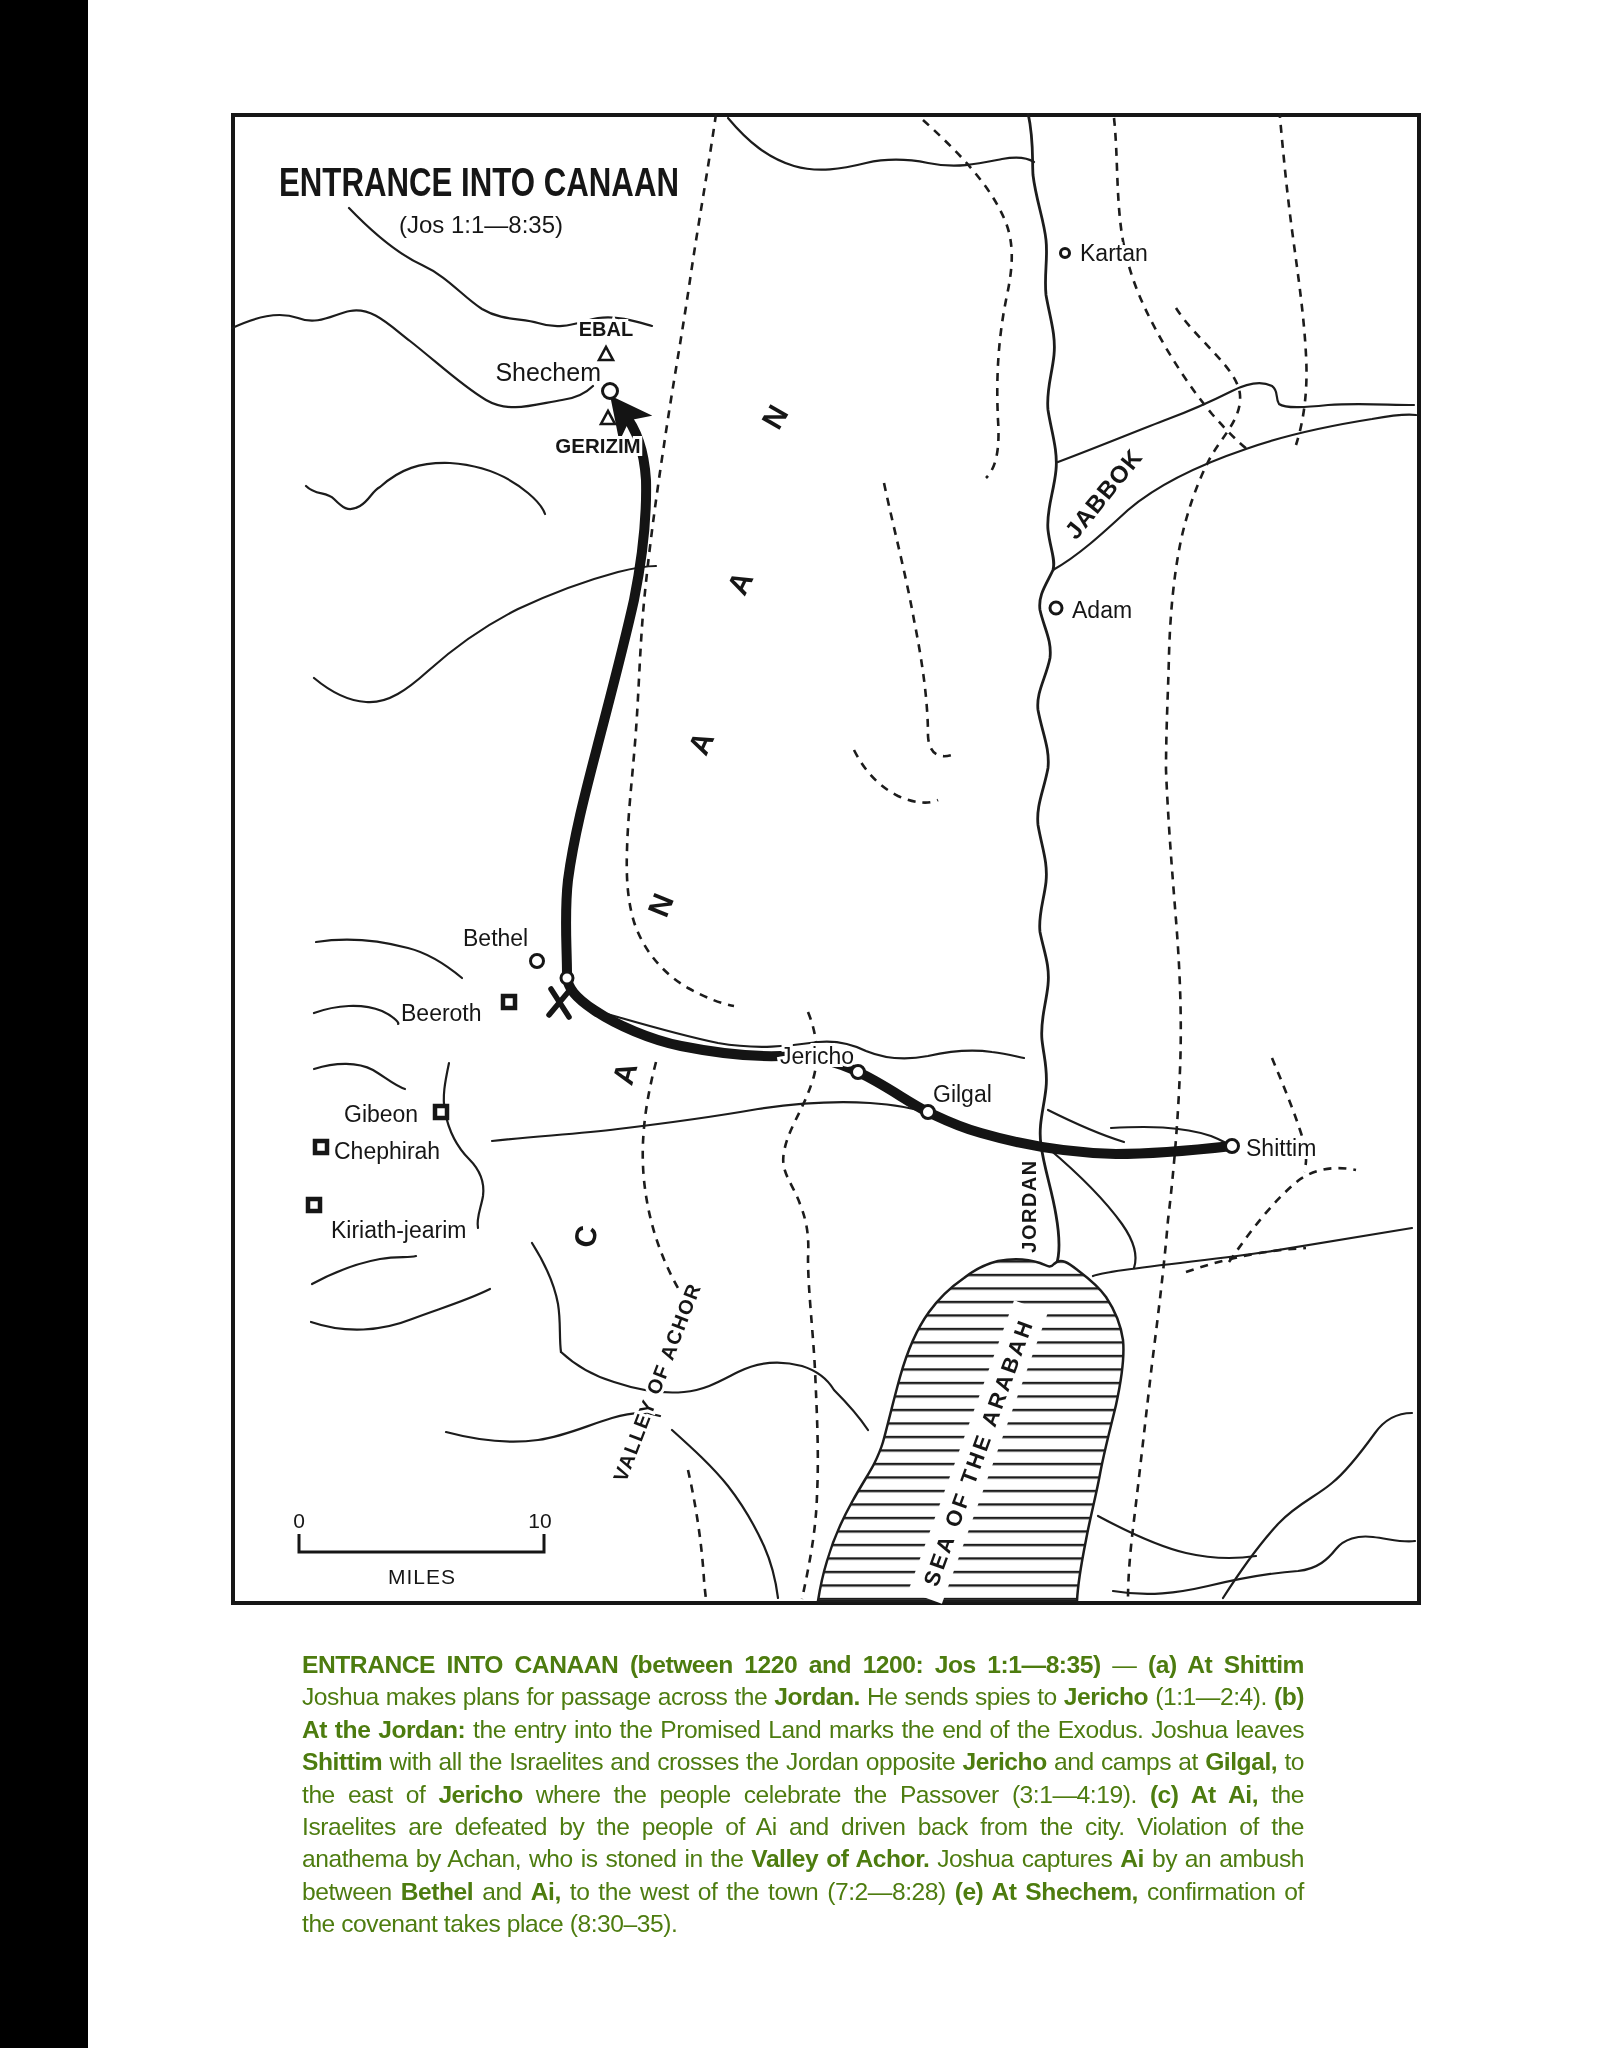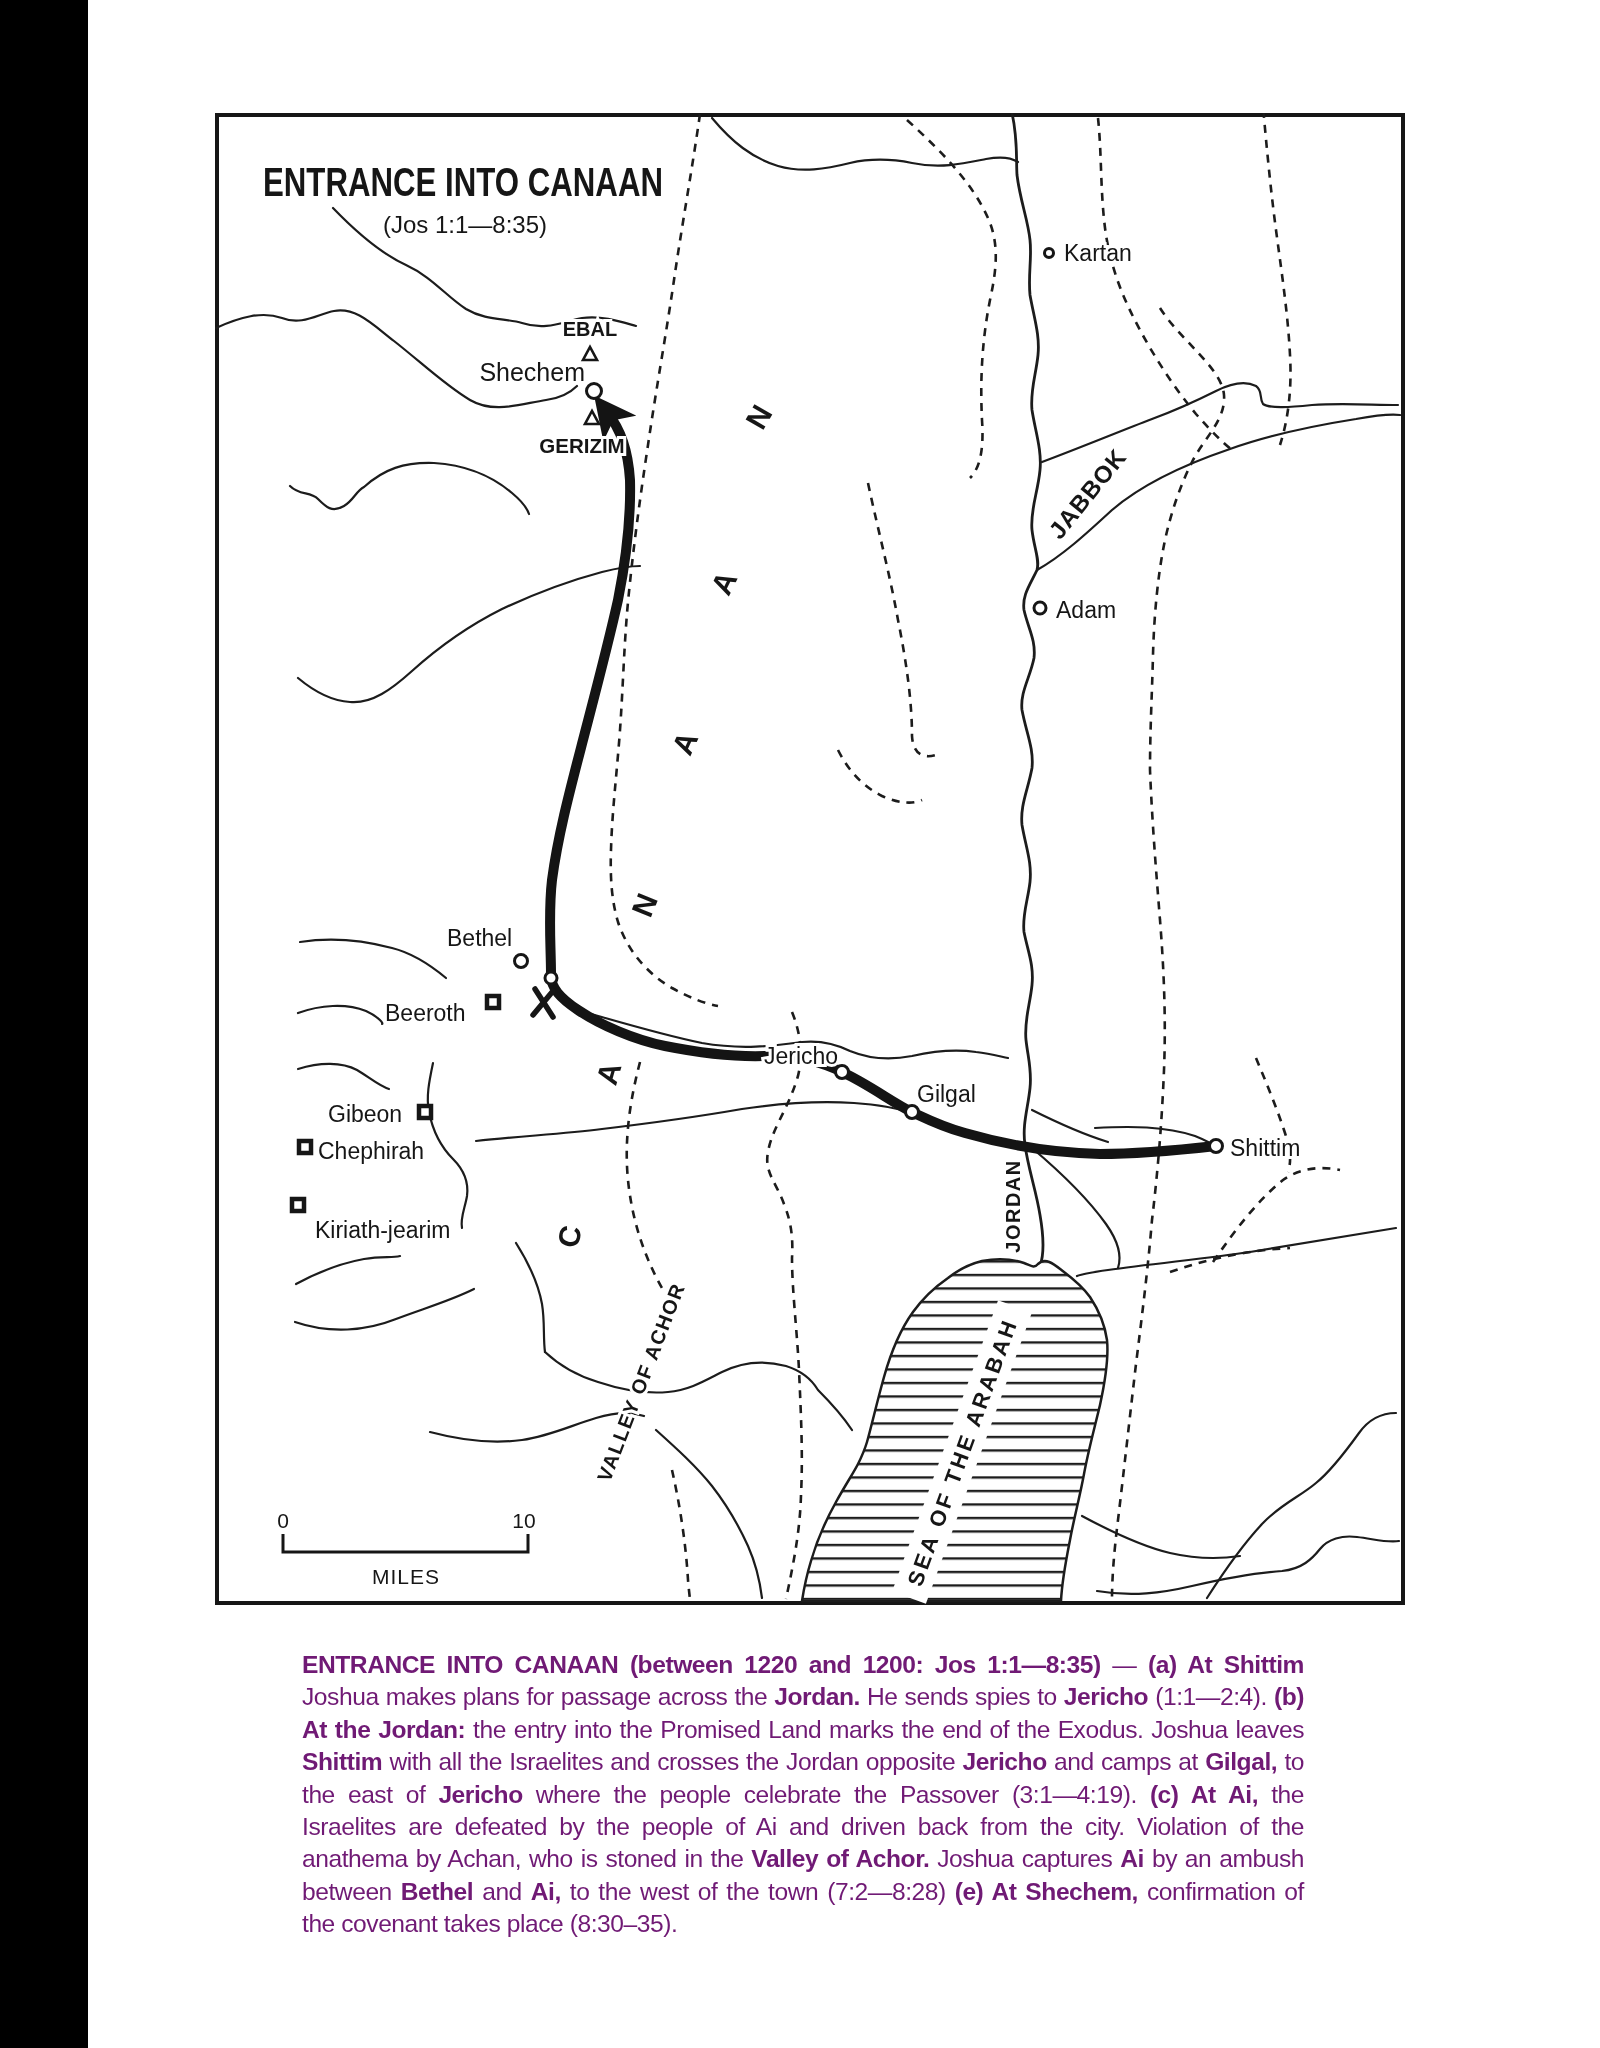--- a/index.html
+++ b/index.html
@@ -1,24 +1,24 @@
 <!DOCTYPE html>
 <html><head>
 <meta charset="utf-8">
 <style>
   html,body{margin:0;padding:0;background:#ffffff;}
   body{width:1600px;height:2048px;position:relative;overflow:hidden;
        font-family:"Liberation Sans","DejaVu Sans",sans-serif;color:#161616;}
   .scan-strip{position:absolute;left:0;top:0;width:88px;height:2048px;background:#000;}
-  .map-frame{position:absolute;left:215px;top:113px;width:1190px;height:1492px;
+  .map-frame{position:absolute;left:231px;top:113px;width:1190px;height:1492px;
              border:4px solid #161616;box-sizing:border-box;background:#fff;}
   .map-frame svg{position:absolute;left:-4px;top:-4px;width:1190px;height:1492px;}
   .caption{position:absolute;left:302px;top:1649px;width:1002px;
            font-size:24.6px;line-height:32.4px;text-align:justify;
-           letter-spacing:-0.45px;color:#701a75;}
+           letter-spacing:-0.45px;color:#4d7c0f;}
   .caption b{font-weight:bold;}
   
   .river{fill:none;stroke:#1c1c1c;stroke-width:2.2;stroke-linecap:round;stroke-linejoin:round;}
   .jordan{stroke-width:2.8;}
   .esc{fill:none;stroke:#1c1c1c;stroke-width:2.6;stroke-dasharray:8 7;stroke-linecap:butt;}
   .route{fill:none;stroke:#141414;stroke-width:10;stroke-linecap:round;stroke-linejoin:round;}
   .lbl{fill:#161616;stroke:#ffffff;stroke-width:6;paint-order:stroke;
        font-family:"Liberation Sans","DejaVu Sans",sans-serif;}
   .bold{font-weight:bold;}
   .cityring{fill:#ffffff;stroke:#161616;stroke-width:3;}

